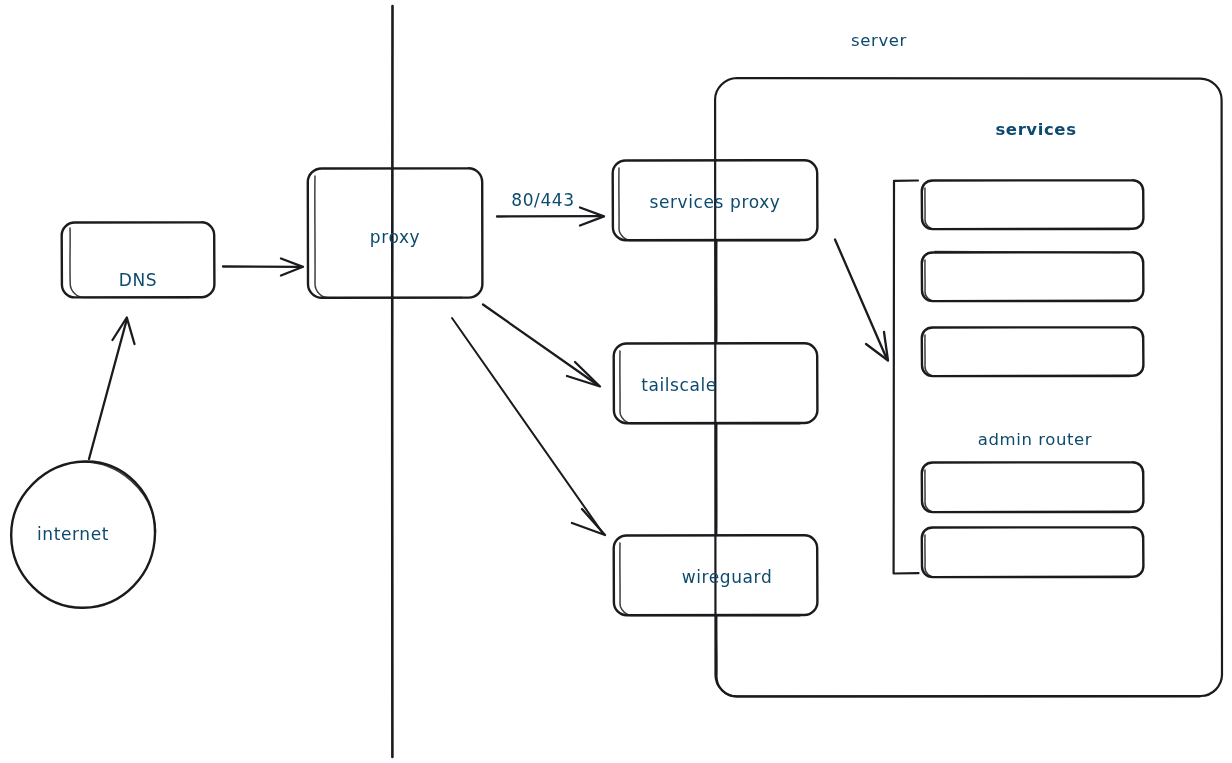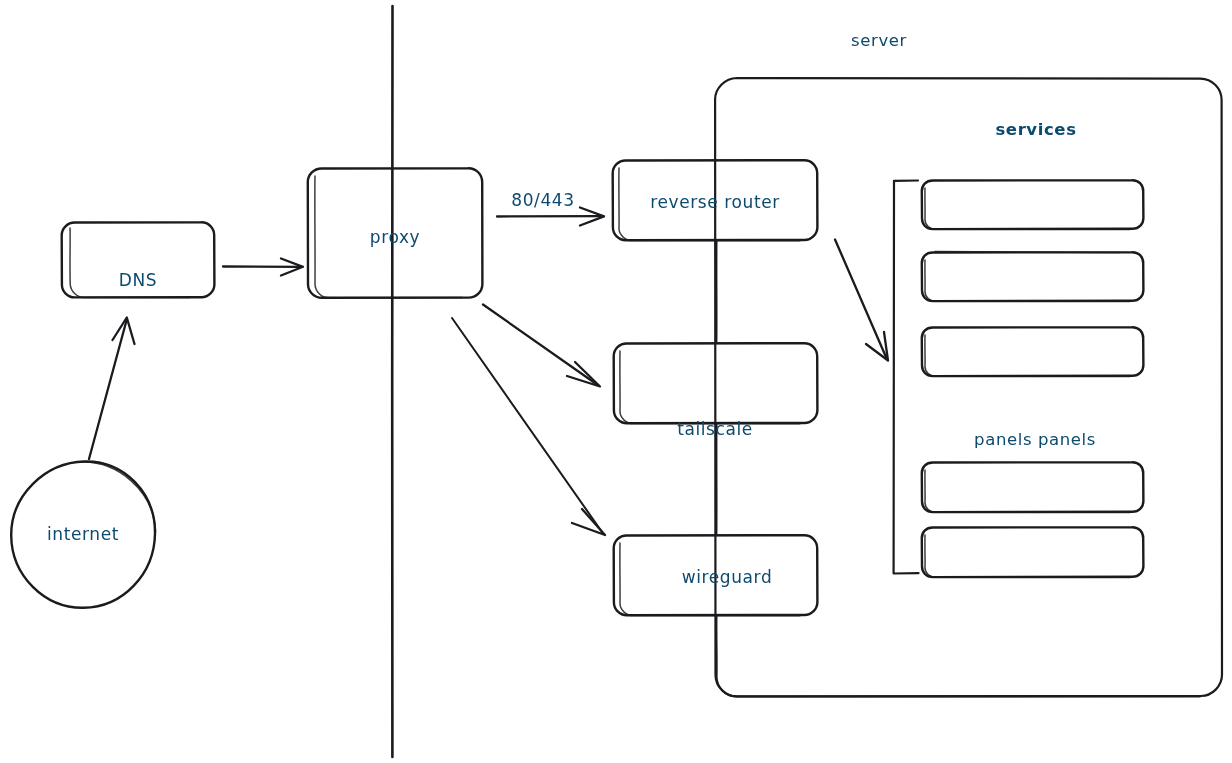--- a/index.html
+++ b/index.html
@@ -203,33 +203,33 @@
     </g>
 
     <g>
       <path class="stroke edge-thin" d="M716.5,240.3 C716.2,280 716.8,320 716.4,343"></path>
       <path class="stroke edge-thin" d="M716.5,423.3 C716.2,465 716.8,505 716.4,535"></path>
       <path class="stroke edge-thin" d="M716.5,615.3 C716.2,640 717,660 716.6,676 C716.3,688 726,697 738,696.6 L1200,696.4"></path>
     </g>
 
   </svg>
 
-  <div class="lbl center node-label" style="left:83px; top:534px;">internet</div>
+  <div class="lbl center node-label" style="left:73px; top:534px;">internet</div>
 
   <div class="lbl center node-label" style="left:138px; top:280px;">DNS</div>
 
   <div class="lbl center node-label" style="left:395px; top:237px;">proxy</div>
 
-  <div class="lbl center node-label" style="left:715px; top:202px;">reverse router</div>
-
-  <div class="lbl center node-label" style="left:715px; top:385px;margin-top:44px;">tailscale</div>
+  <div class="lbl center node-label" style="left:715px; top:202px;">services proxy</div>
+
+  <div class="lbl center node-label" style="left:679px; top:385px;">tailscale</div>
 
   <div class="lbl center node-label" style="left:715px; top:577px;margin-left:12px;">wireguard</div>
 
   <div class="lbl center edge-label" style="left:543px; top:180px;margin-top:20px;">80/443</div>
 
   <div class="lbl center group-label" style="left:879px; top:40px;">server</div>
 
   <div class="lbl center group-label" style="left:1036px; top:129px;font-weight:bold;">services</div>
 
-  <div class="lbl center group-label" style="left:1035px; top:439px;">panels panels</div>
+  <div class="lbl center group-label" style="left:1035px; top:439px;">admin router</div>
 
 </div>
 
 </body></html>

